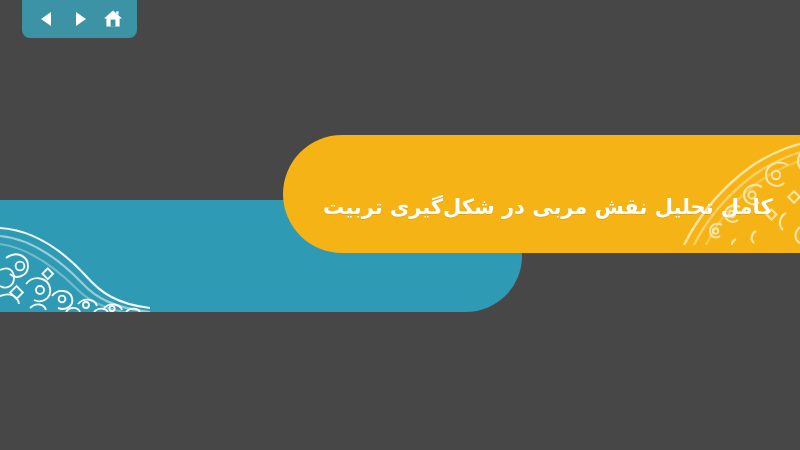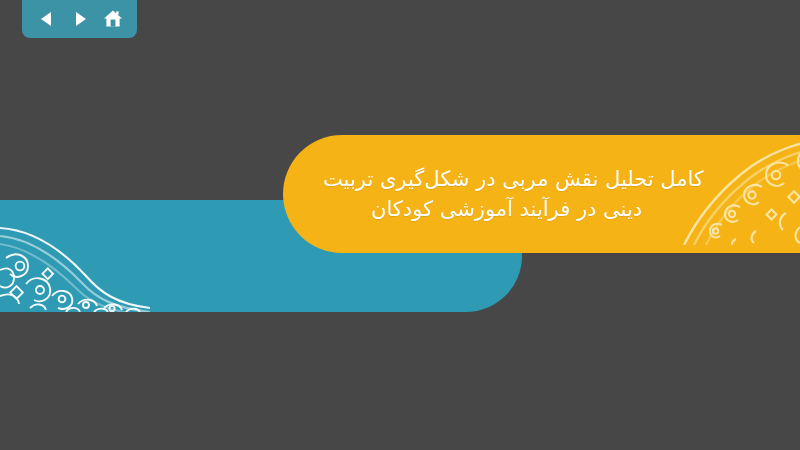--- a/index.html
+++ b/index.html
@@ -69,23 +69,24 @@
     right:30px;left:40px;top:0;bottom:0;
     display:flex;flex-direction:column;
     align-items:flex-end;justify-content:center;
     text-align:right;
     direction:rtl;
   }
   .title-line{
     color:#FFFFFF;
     font-size:21px;
     line-height:1.45;
-    font-weight:400;
+    font-weight:700;
     white-space:nowrap;
     text-shadow:0 1px 0 rgba(0,0,0,.08);
+    margin-top:27px;
   }
   .title-line.l2{padding-left:48px;}
 </style>
 </head>
 <body>
 
 <div id="stage">
 
   <div class="navbar">
     <button class="navbtn" title="Back">
@@ -172,17 +173,16 @@
         <path d="M130 92 C124 97 124 105 130 108"></path>
         <path d="M166 82 C160 88 160 98 166 102"></path>
         <path d="M148 100 C143 104 143 110 147 110"></path>
         <path d="M86 96 C81 99 80 105 84 108"></path>
         <path d="M66 104 C62 106 61 110 63 110"></path>
       </g>
     </svg>
 
     <div class="title-wrap">
       <div class="title-line l1">کامل تحلیل نقش مربی در شکل‌گیری تربیت</div>
-      <div class="title-line l2">دینی در فرآیند آموزشی کودکان</div>
     </div>
   </div>
 
 </div>
 
 </body></html>

